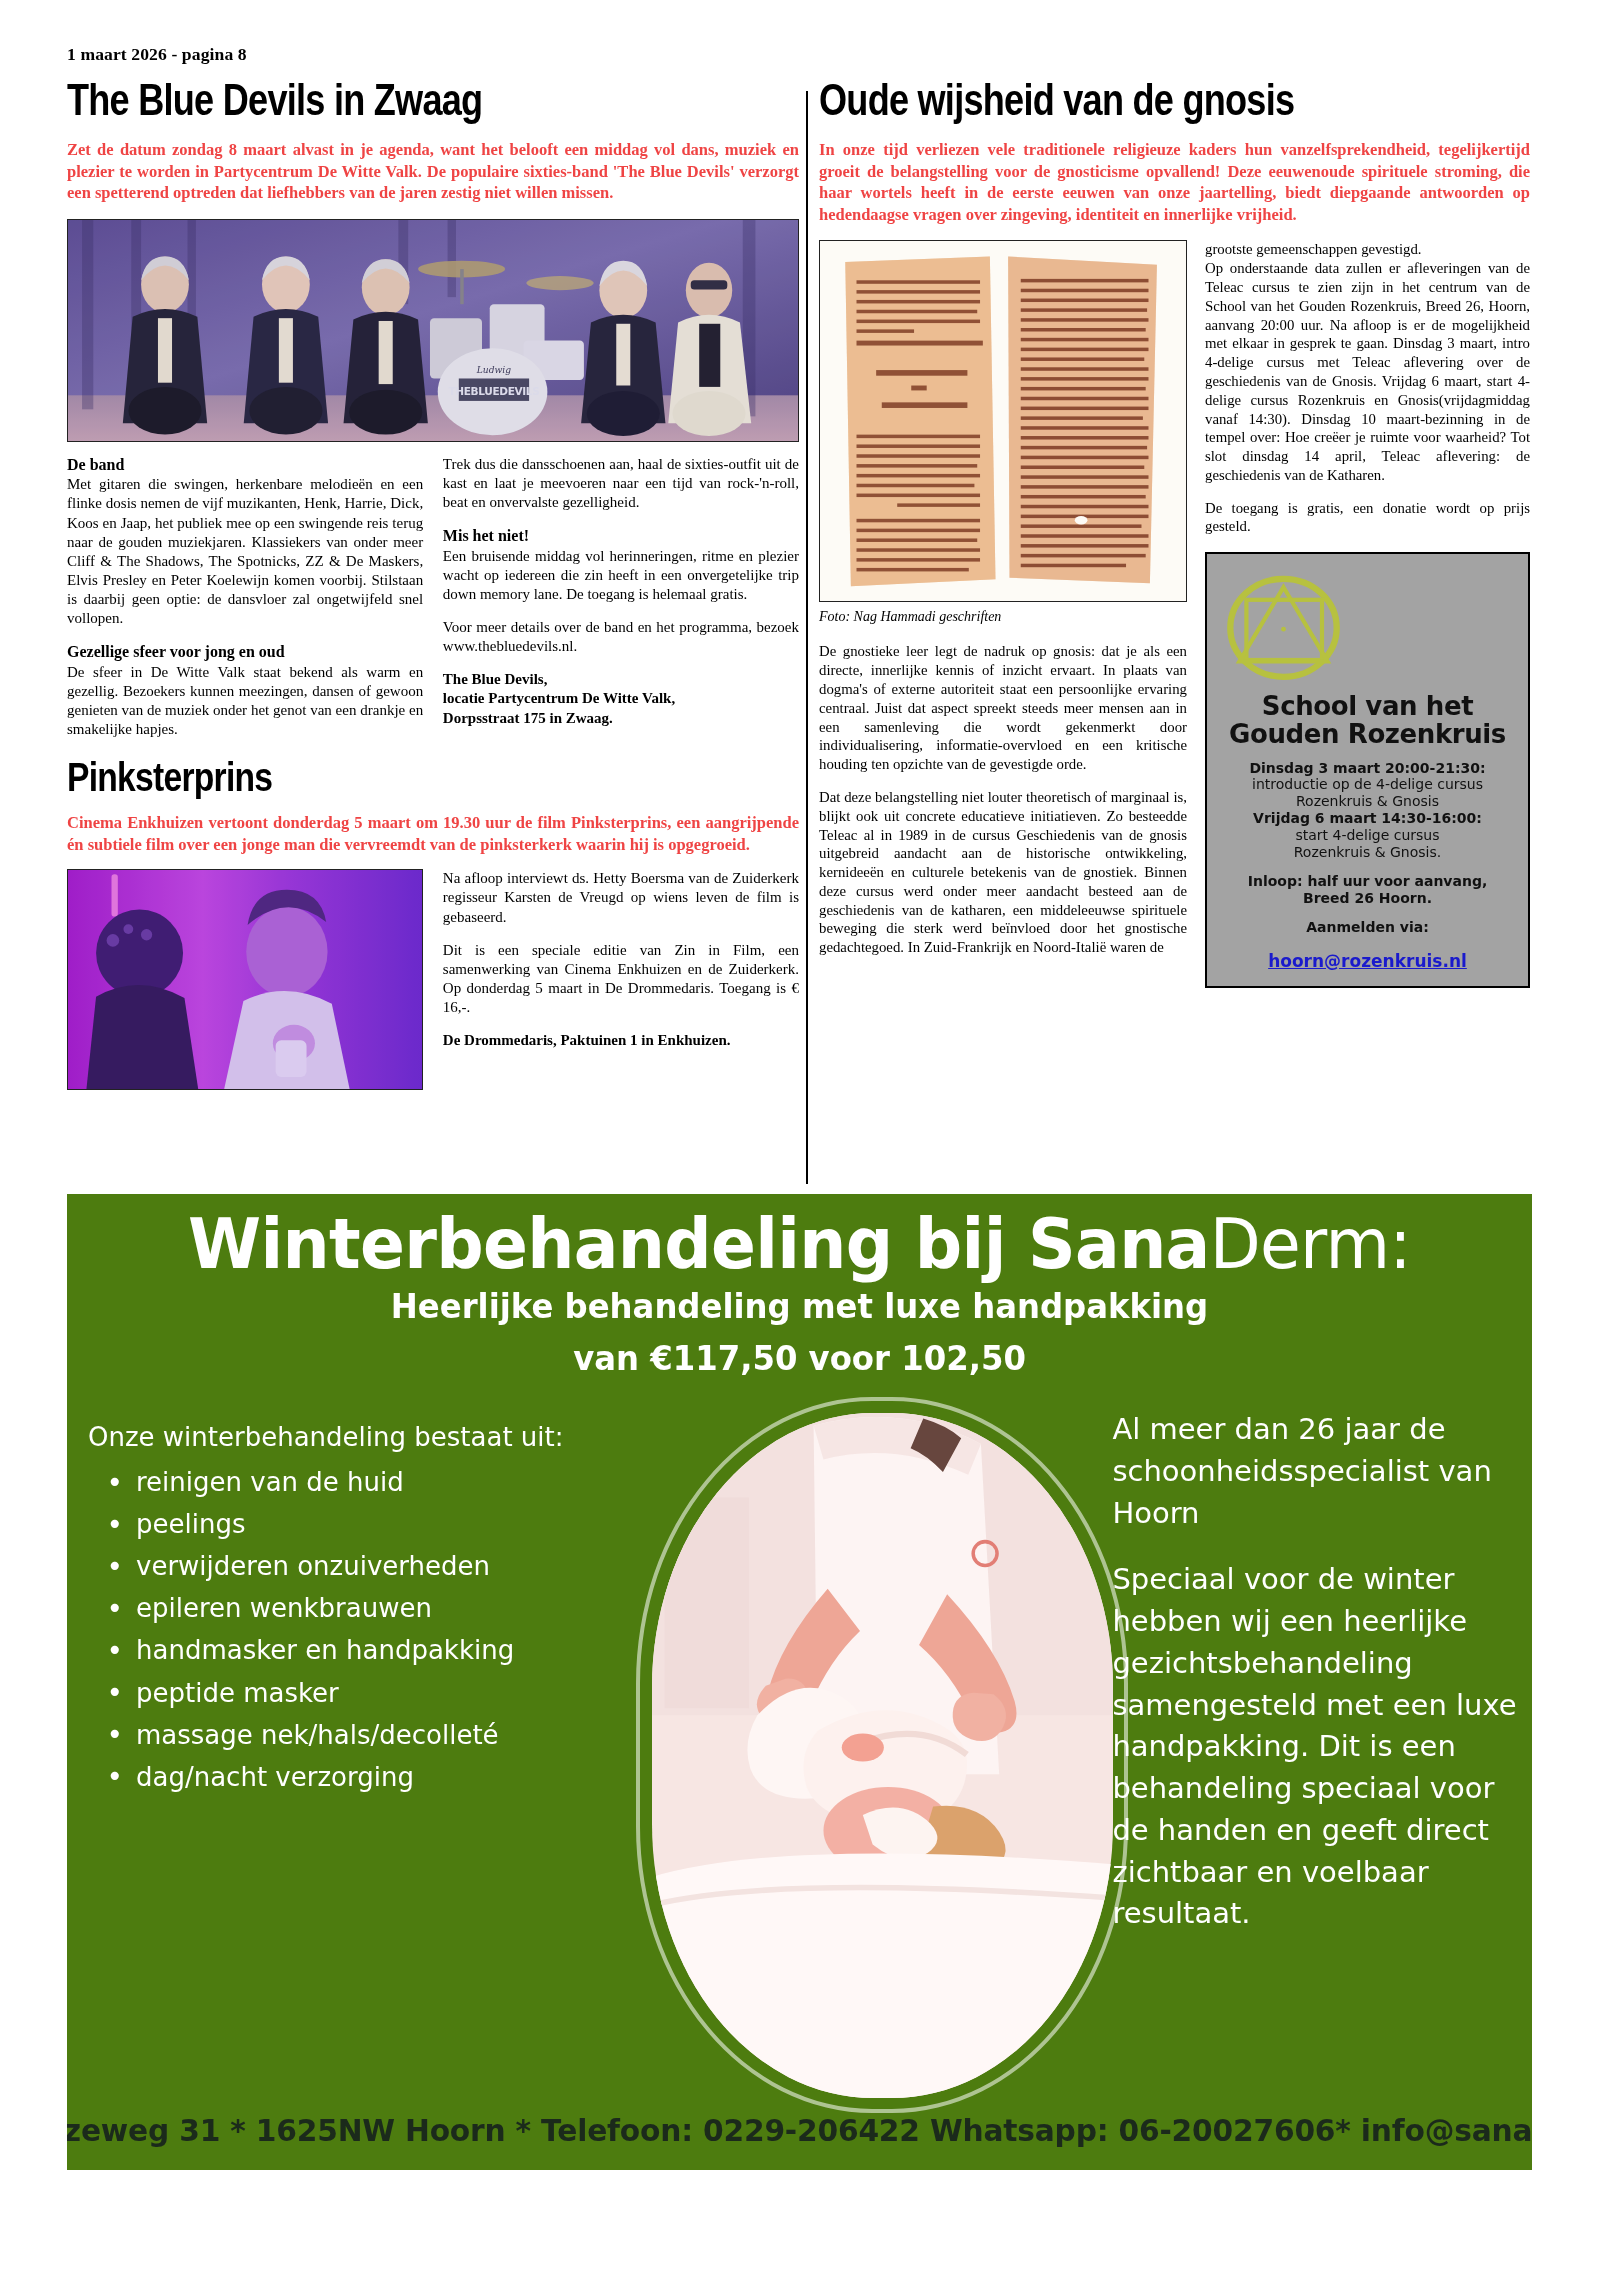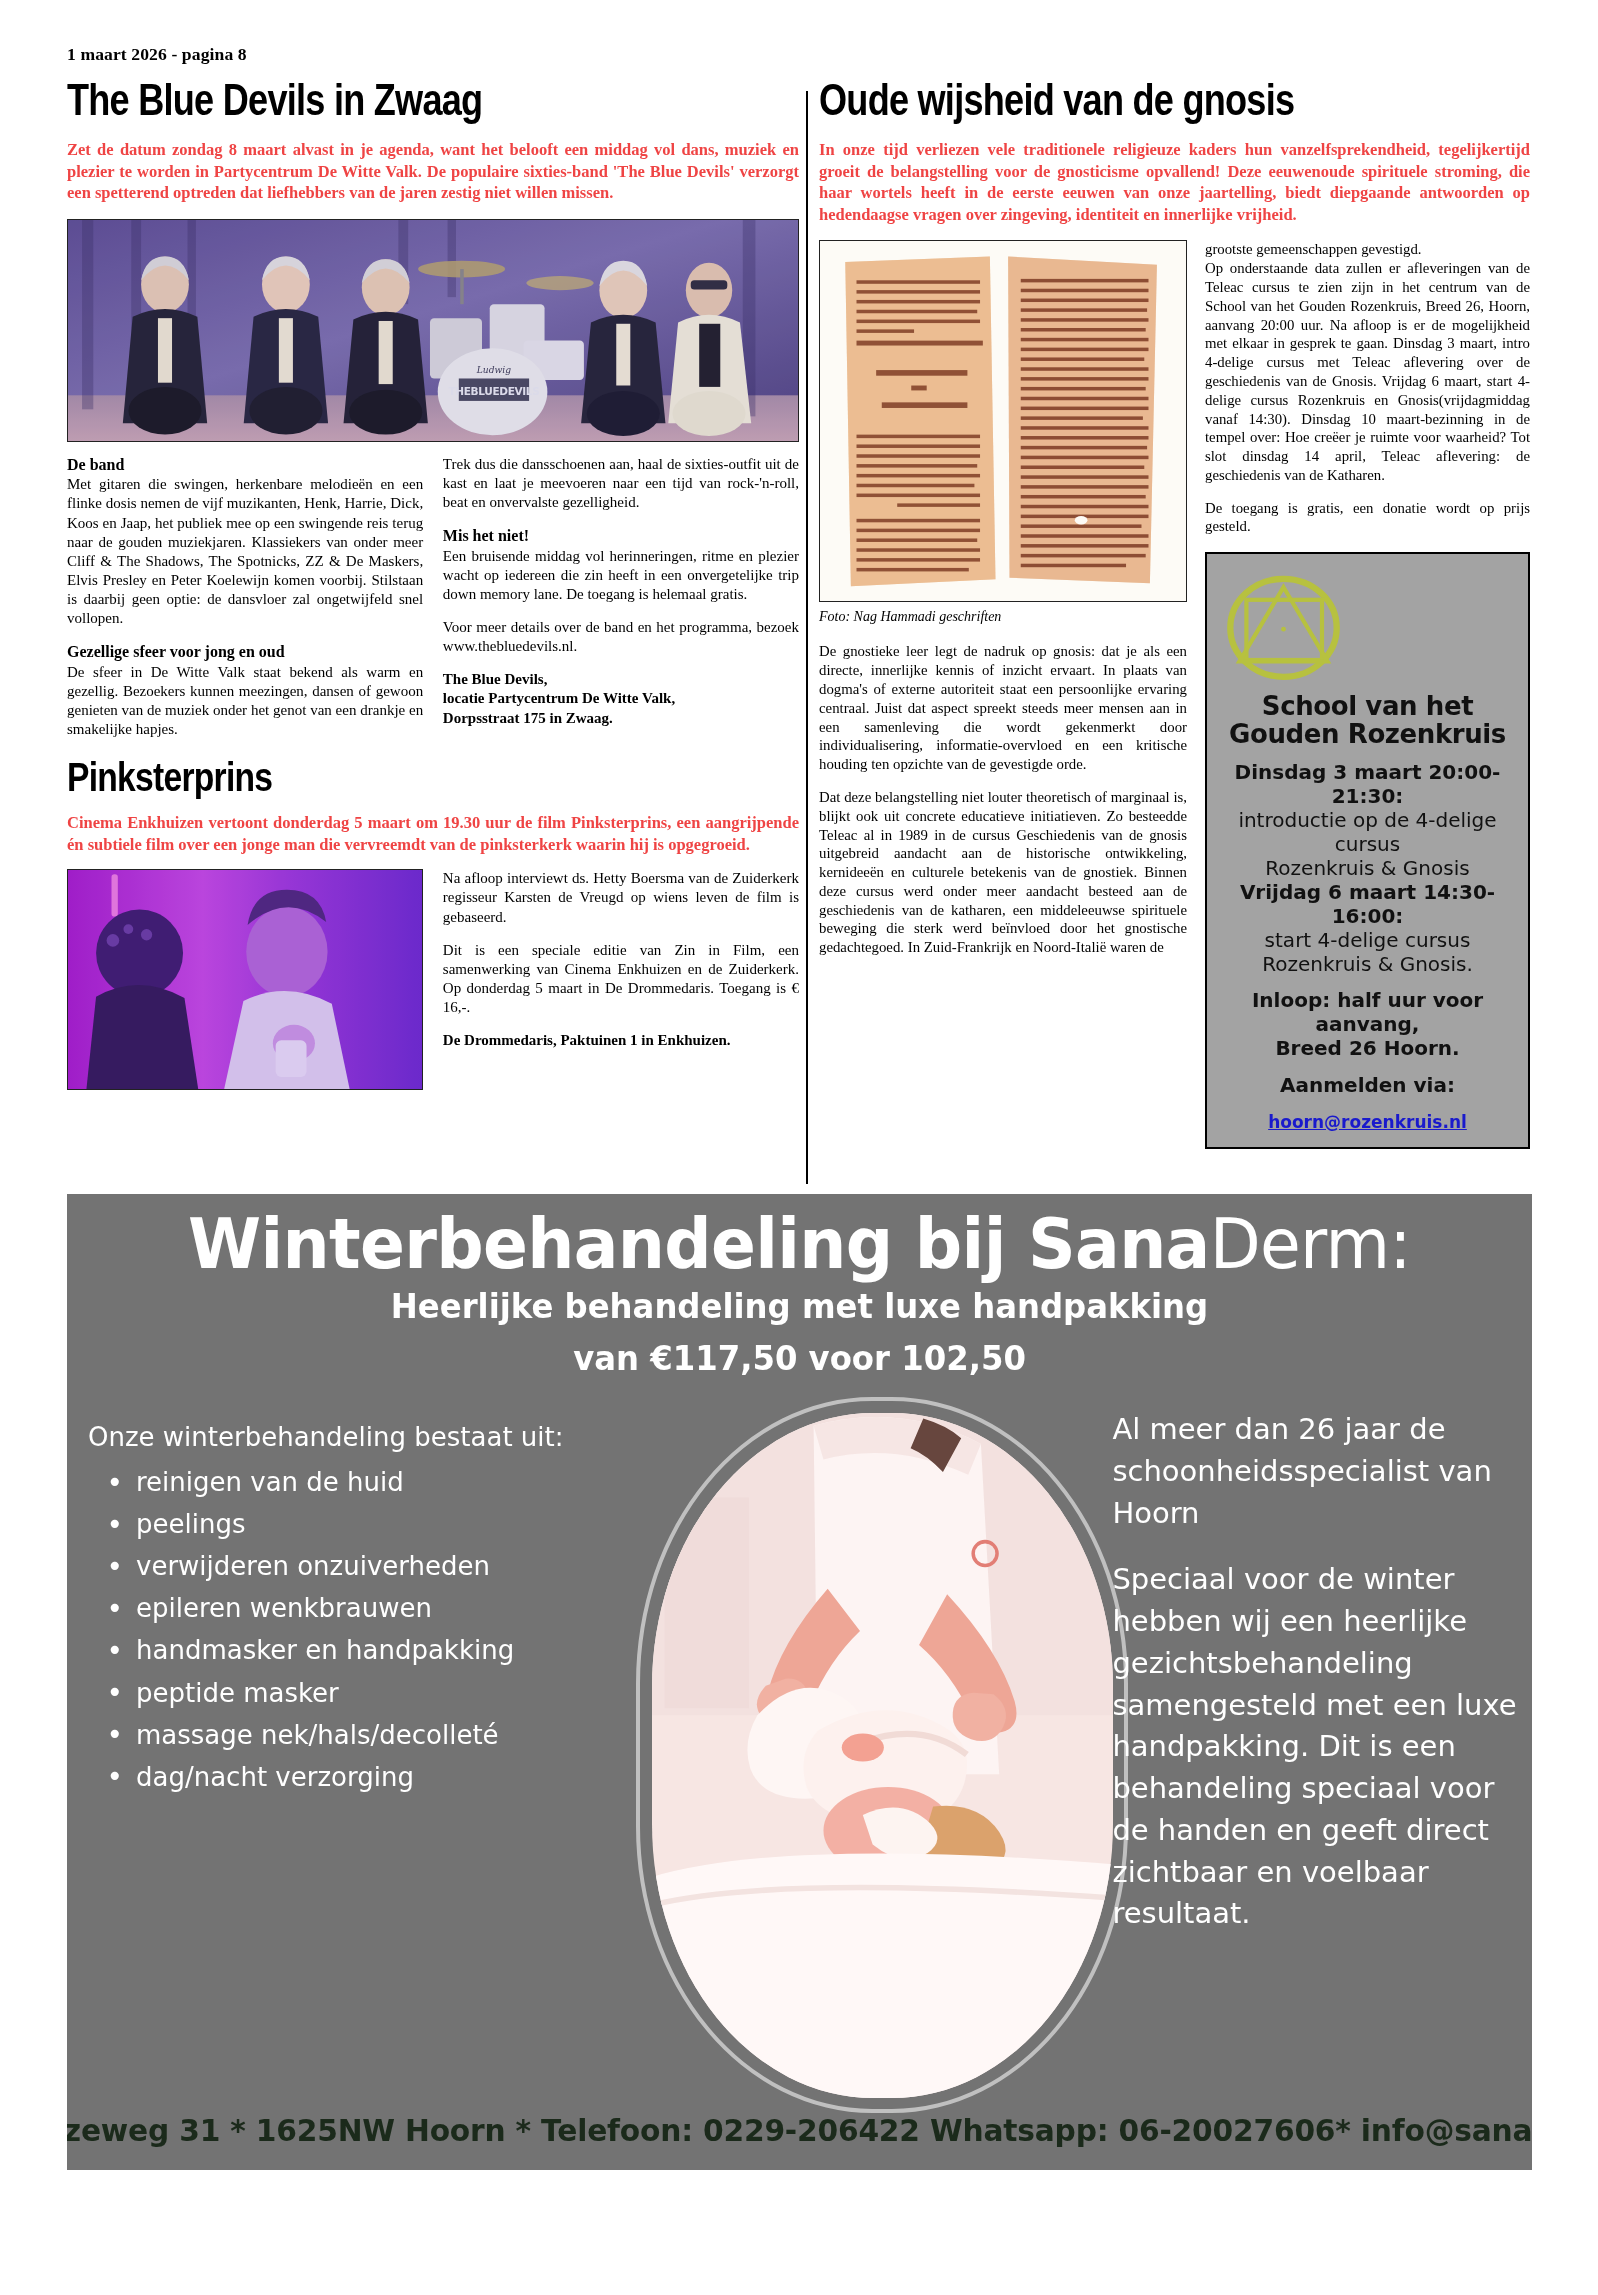--- a/index.html
+++ b/index.html
@@ -84,32 +84,32 @@
     padding:12.6px 9.8px 15.5px 9.8px;
     text-align:center;
     font-family:"DejaVu Sans", sans-serif;
     margin-top:15.5px;
   }
   .adbox .logo { margin:2.8px auto 4.2px auto; display:block; }
   .adbox .ad-title {
     font-weight:700; font-size:26px; line-height:1.08; color:#111;
     margin:4.2px 0 11.2px 0; letter-spacing:-0.4px;
   }
-  .adbox .ad-line { font-size:20px; line-height:1.2; color:#111; }
+  .adbox .ad-line { font-size:14px; line-height:1.2; color:#111; }
   .adbox .ad-line.b { font-weight:700; }
   .adbox .gap { height:12.6px; }
   .adbox .ad-mail {
     font-size:17px; font-weight:700; color:#1a1acc;
     text-decoration:underline; display:inline-block; margin-top:15px;
   }
 
   
   .sanaderm {
     position:absolute; left:67px; top:1194px; width:1465px; height:976px;
-    background:#737373;
+    background:#4d7c0f;
     font-family:"DejaVu Sans", sans-serif;
     overflow:hidden;
   }
   .sd-title {
     text-align:center; color:#ffffff; font-weight:700;
     font-size:69px; line-height:1.0; padding-top:15.5px;
     letter-spacing:-0.7px; white-space:nowrap;
     transform:scaleX(0.96); transform-origin:center;
   }
   .sd-title .light { font-weight:400; }

